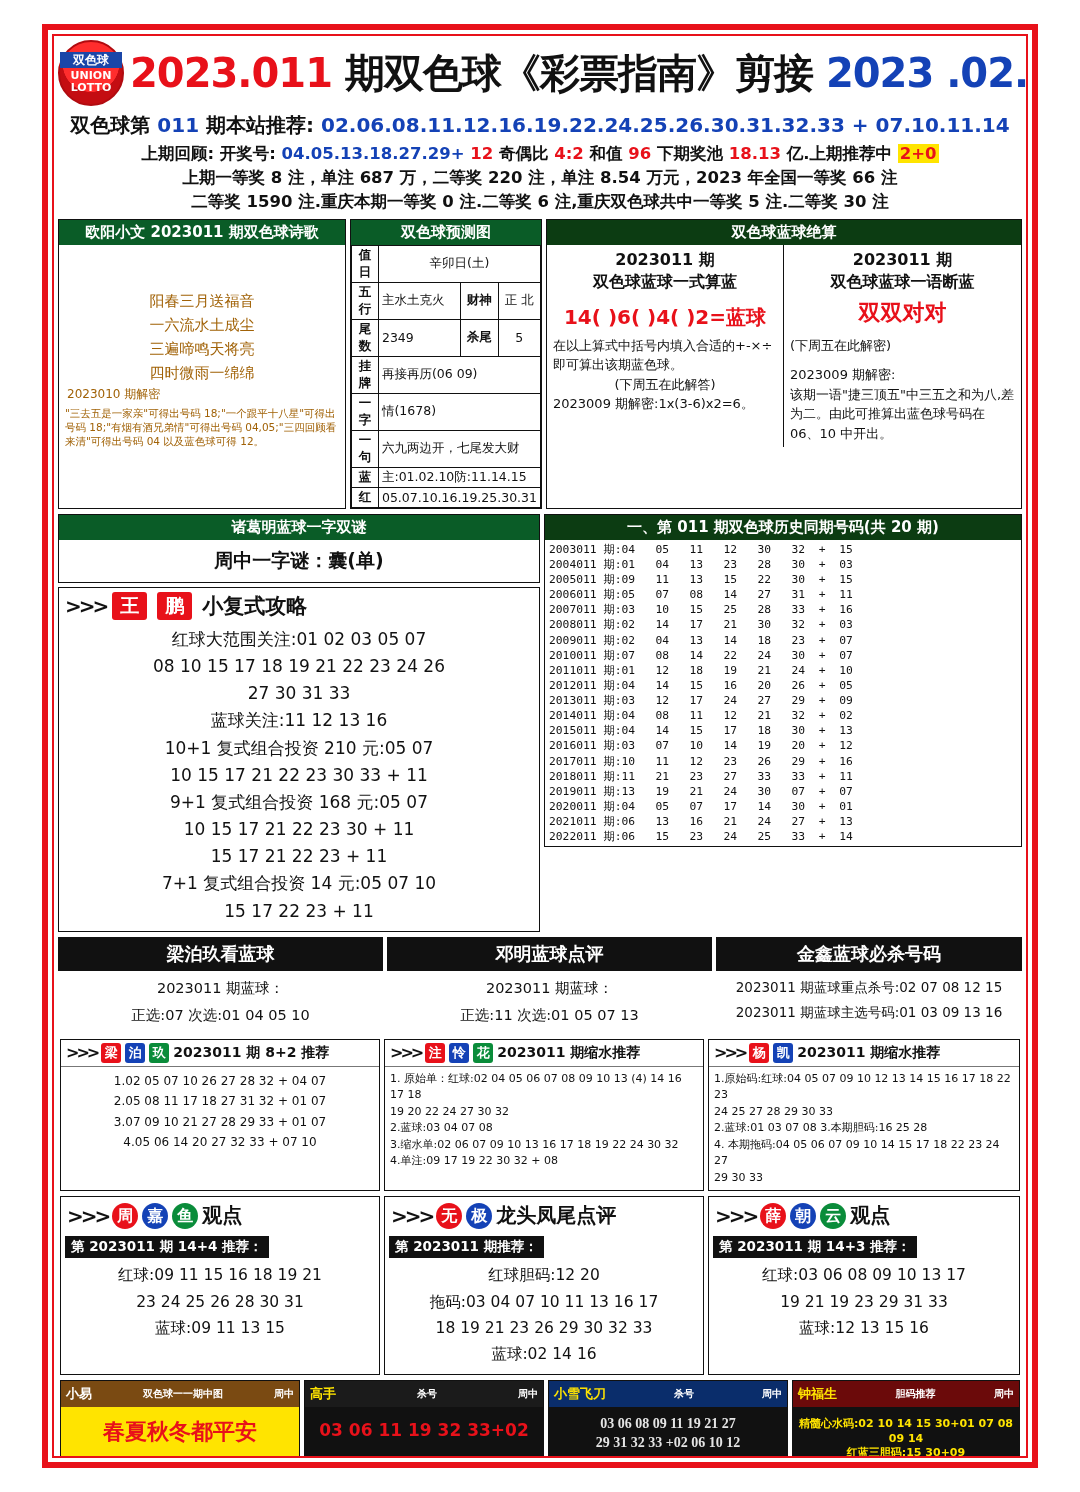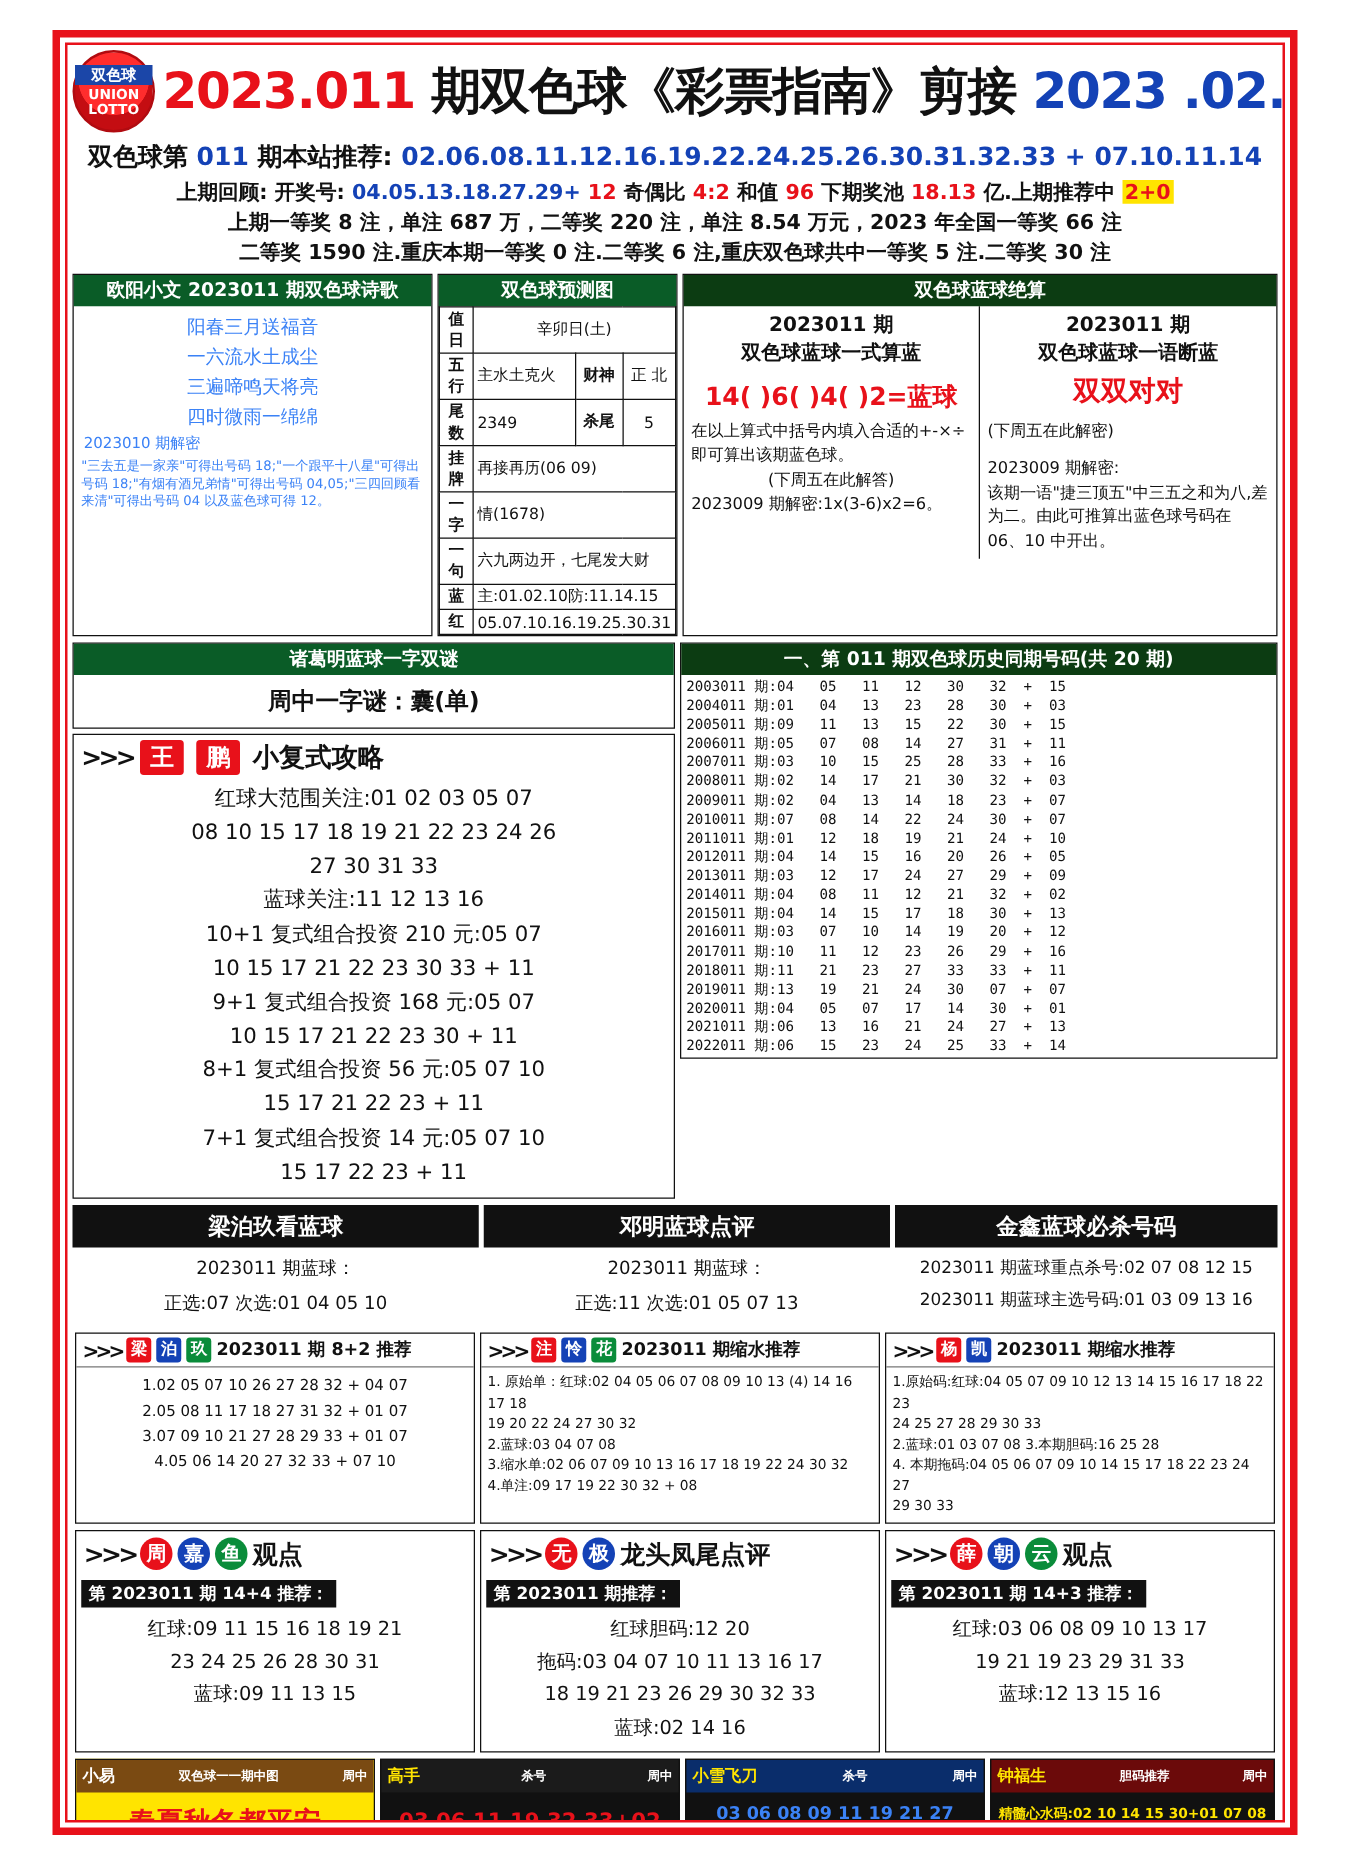--- a/index.html
+++ b/index.html
@@ -26,21 +26,21 @@
   .rec .bl{color:#1442b6;}
   .hl{background:#ffe400;color:#e8111a;padding:0 2px;}
 
   
   .row{display:flex;gap:4px;margin-top:5px;}
   .box{border:1.5px solid #111;box-sizing:border-box;background:#fff;}
   .bar{background:#0a5c27;color:#fff;font-weight:bold;text-align:center;font-size:15px;padding:3px 0;}
   .bar.dk{background:#0c3c12;}
 
   
-  .poem{font-size:15px;text-align:center;line-height:1.6;color:#3b82f6;padding:4px 2px;}
+  .poem{font-size:15px;text-align:center;line-height:1.6;color:#a16207;padding:4px 2px;margin-top:40px;}
   .poem .small{font-size:10.5px;text-align:left;line-height:1.35;padding:2px 4px;}
   .poem .sub{font-size:12px;text-align:left;padding-left:6px;}
 
   
   table.t{border-collapse:collapse;width:100%;font-size:12.5px;}
   table.t td{border:1px solid #111;padding:1px 3px;color:#111;}
   .lbl{color:#e8111a;font-weight:bold;text-align:center;width:44px;}
   .lbl2{color:#e8111a;font-weight:bold;text-align:center;}
   .blue-lbl{color:#1442b6;font-weight:bold;text-align:center;}
 
@@ -240,21 +240,20 @@
             </div>
             <div class="wp-body">
               <div>红球大范围关注:01 02 03 05 07</div>
               <div>08 10 15 17 18 19 21 22 23 24 26</div>
               <div>27 30 31 33</div>
               <div>蓝球关注:11 12 13 16</div>
               <div>10+1 复式组合投资 210 元:05 07</div>
               <div>10 15 17 21 22 23 30 33 + 11</div>
               <div>9+1 复式组合投资 168 元:05 07</div>
               <div>10 15 17 21 22 23 30 + 11</div>
-              <div>8+1 复式组合投资 56 元:05 07 10</div>
               <div>15 17 21 22 23 + 11</div>
               <div>7+1 复式组合投资 14 元:05 07 10</div>
               <div>15 17 22 23 + 11</div>
             </div>
           </div>
         </div>
 
         <div class="box" style="flex:1;">
           <div class="bar dk">一、第 011 期双色球历史同期号码(共 20 期)</div>
           <div class="hist">
@@ -425,21 +424,21 @@
           </div>
           <div class="strip-body" style="color:#e8111a;font-size:17px;padding:12px 2px;">03  06  11  19  32  33+02</div>
         </div>
 
         <div class="strip" style="width:240px;background:#111;">
           <div class="strip-head" style="background:#0a2d6b;">
             <span style="color:#ffe400">小雪飞刀</span>
             <span class="tiny">杀号</span>
             <span class="tiny">周中</span>
           </div>
-          <div class="strip-body" style="color:#3b82f6;font-size:14px;padding:8px 0;">
+          <div class="strip-body" style="color:#e5e5e5;font-size:14px;padding:8px 0;font-family:Liberation Serif, serif;">
             <div>03  06  08  09  11  19  21  27</div>
             <div>29  31  32  33 +02  06  10  12</div>
           </div>
         </div>
 
         <div class="strip" style="flex:1;background:#111;">
           <div class="strip-head" style="background:#6b0a0a;">
             <span style="color:#ffe400">钟福生</span>
             <span class="tiny">胆码推荐</span>
             <span class="tiny">周中</span>

